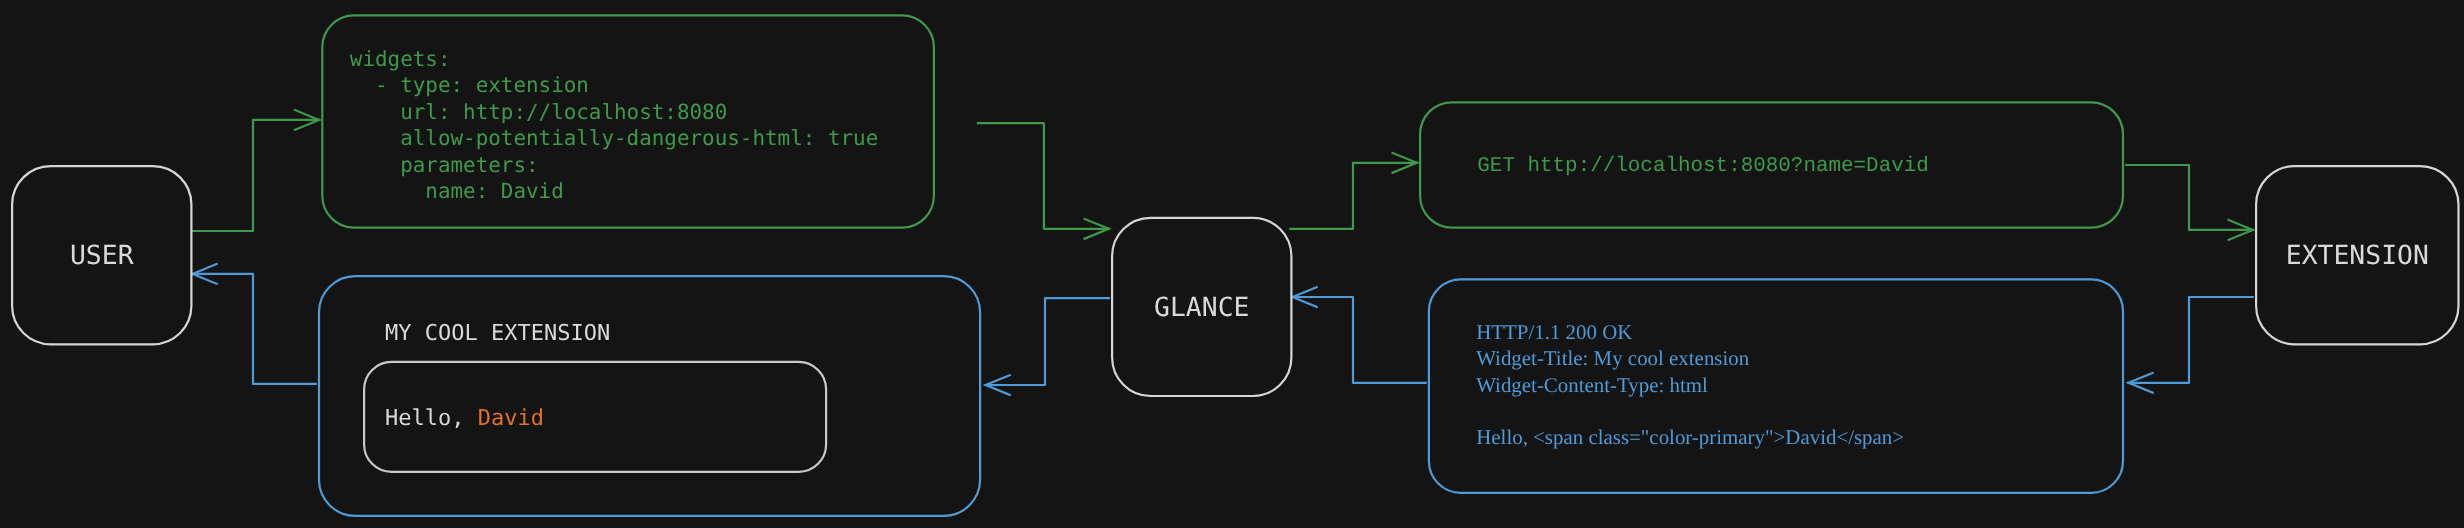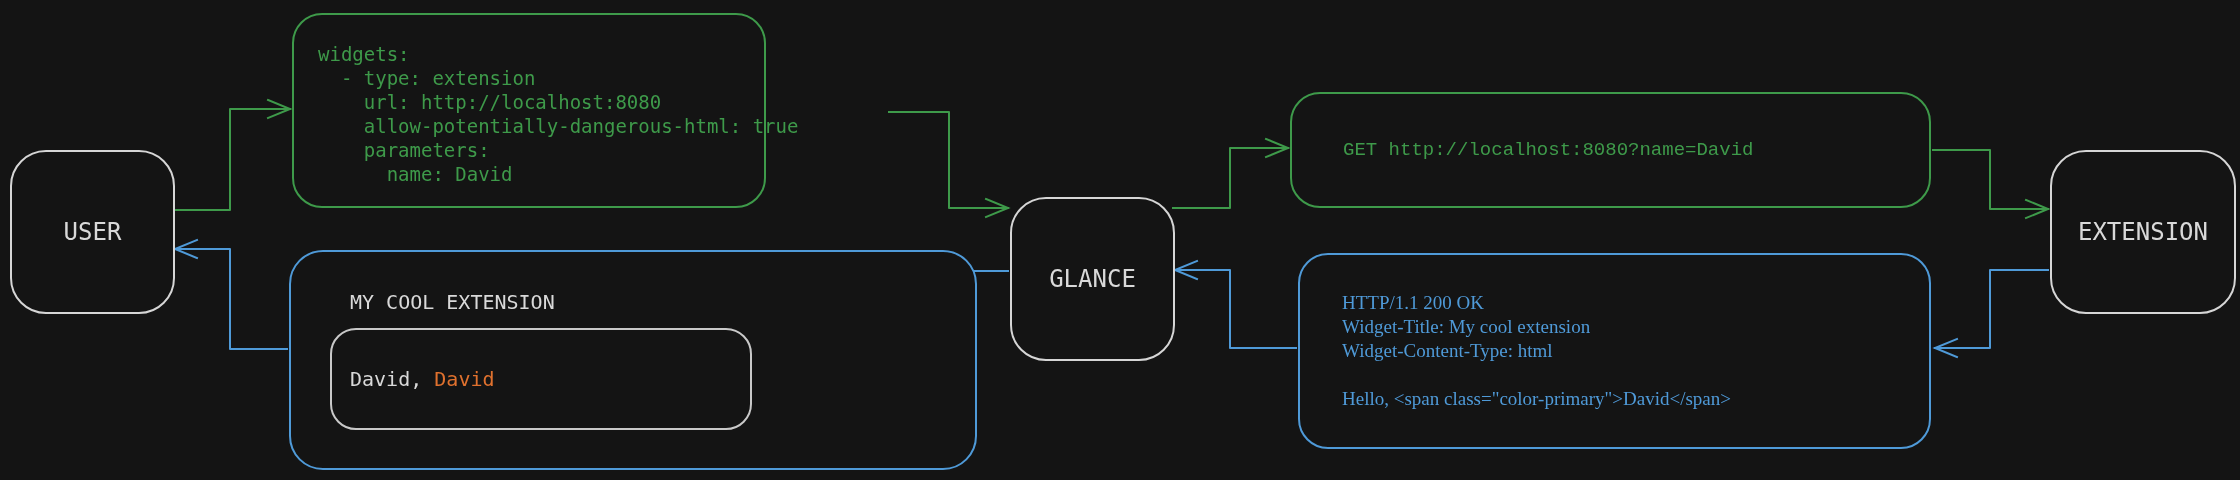--- a/index.html
+++ b/index.html
@@ -22,31 +22,31 @@
   .node{
     position:absolute;border:2px solid var(--node_border);border-radius:36px;
     background:var(--bg);display:flex;align-items:center;justify-content:center;
     color:var(--label);font-size:24px;
   }
   .codebox{position:absolute;border:2px solid;border-radius:30px;background:var(--bg);box-sizing:border-box;}
   .codebox.green{border-color:var(--green);color:var(--green);}
   .codebox.blue{border-color:var(--blue);color:var(--blue);}
   .codebox pre{margin:0;font-family:inherit;font-size:19px;line-height:24px;}
 
-  #config-box{left:292px;top:13px;width:474px;height:195px;}
+  #config-box{left:292px;top:13px;width:558px;height:195px;}
   #config-box pre{padding:27px 14px 0 24px;}
 
   #request-box{left:1290px;top:92px;width:641px;height:116px;display:flex;align-items:center;}
   #request-box pre{padding-left:51px;font-family:Liberation Mono, monospace;}
 
   #response-box{left:1298px;top:253px;width:633px;height:196px;}
   #response-box pre{padding:36px 10px 0 42px;font-family:Liberation Serif, serif;}
 
   #widget-box{
-    position:absolute;left:289px;top:250px;width:688px;height:220px;box-sizing:border-box;
+    position:absolute;left:289px;top:250px;width:603px;height:220px;box-sizing:border-box;
     border:2px solid var(--blue);border-radius:34px;background:var(--bg);text-align:right;
   }
   #widget-title{
     position:absolute;left:59px;top:38px;color:var(--label);font-size:20px;white-space:pre;
   }
   #widget-inner{
     position:absolute;left:39px;top:76px;width:422px;height:102px;box-sizing:border-box;
     border:2px solid var(--inner_border);border-radius:26px;
     display:flex;align-items:center;padding-left:18px;font-size:20px;white-space:pre;
   }
@@ -98,21 +98,21 @@
     <pre>HTTP/1.1 200 OK
 Widget-Title: My cool extension
 Widget-Content-Type: html
 
 Hello, &lt;span class="color-primary"&gt;David&lt;/span&gt;</pre>
   </div>
 
   <div id="widget-box">
     <div id="widget-title">MY COOL EXTENSION</div>
     <div id="widget-inner">
-      <span id="greeting-prefix">David, </span><span id="greeting-name">David</span>
+      <span id="greeting-prefix">Hello, </span><span id="greeting-name">David</span>
     </div>
   </div>
 
   <div class="node" id="node-user">
     <span>USER</span>
   </div>
 
   <div class="node" id="node-glance">
     <span>GLANCE</span>
   </div>

